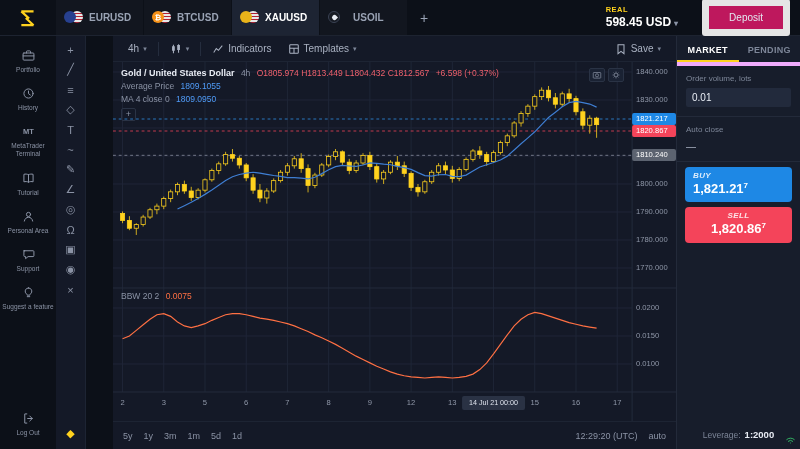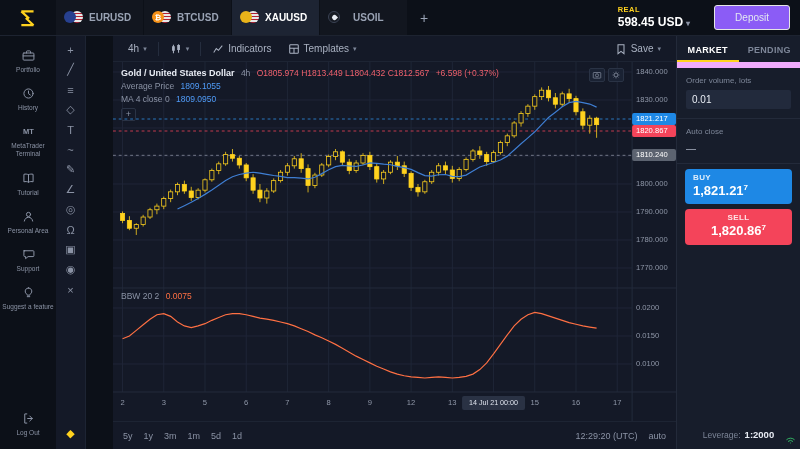--- a/index.html
+++ b/index.html
@@ -23,21 +23,21 @@
   .c1.btc { background:#f7931a; color:#fff; font-size:8px; font-weight:bold; font-style:normal; }
   .c1.xau { background:#e8b31a; }
   .c1.oil { background:#171b24; border:1px solid #3a4254; }
   .c1.oil::after { content:""; width:5px; height:5px; background:#e8ecf4; border-radius:50% 50% 50% 0; transform:rotate(-135deg); }
   .tab-add { width:32px; display:flex; align-items:center; justify-content:center; color:#9aa3b4; font-size:14px; cursor:pointer; }
   .top-right { margin-left:auto; display:flex; align-items:center; gap:24px; padding-right:10px; }
   .account { display:flex; flex-direction:column; align-items:flex-start; line-height:1.25; cursor:pointer; }
   .acct-type { color:#ffd21e; font-size:7.5px; font-weight:bold; letter-spacing:.5px; }
   .acct-balance { color:#ffffff; font-size:12px; font-weight:bold; }
   .acct-caret { color:#8b93a5; font-size:8px; margin-left:3px; }
-  .deposit-btn { border:1px solid #e5e5e5; background:#8b5cf6; color:#e3e8f1; font-size:10px;
+  .deposit-btn { border:7px solid #e5e5e5; background:#be185d; color:#e3e8f1; font-size:10px;
                  padding:6px 20px; border-radius:3px; cursor:pointer; }
 
   
   .body { flex:1; display:flex; min-height:0; }
 
   .sidebar { width:56px; flex:0 0 56px; background:#0c1018; display:flex; flex-direction:column; align-items:center; padding:6px 0 6px; }
   .side-item { width:100%; display:flex; flex-direction:column; align-items:center; gap:3px; padding:6px 2px;
                color:#8b93a5; font-size:6.5px; text-align:center; line-height:1.25; cursor:pointer; }
   .side-item svg { width:15px; height:15px; stroke:#8b93a5; fill:none; stroke-width:1.2; stroke-linecap:round; stroke-linejoin:round; }
   .side-item svg text { fill:#8b93a5; stroke:none; font-weight:bold; }
@@ -81,32 +81,32 @@
 
   .chart-bottombar { height:28px; flex:0 0 28px; background:#141927; border-top:1px solid #1d2433;
                      display:flex; align-items:center; padding:0 10px; font-size:9px; color:#8b93a5; gap:11px; }
   .range-btn { cursor:pointer; }
   .bb-clock { margin-left:auto; }
   .bb-auto { color:#8b93a5; cursor:pointer;text-align:right; }
 
   
   .orderpanel { width:124px; flex:0 0 124px; background:#171d2b; border-left:1px solid #232a3a;
                 display:flex; flex-direction:column; font-size:9px; position:relative; }
-  .op-tabs { display:flex; border-bottom:6px solid #f0abfc; }
+  .op-tabs { display:flex; border-bottom:4px solid #f0abfc; }
   .op-tab { flex:1; text-align:center; padding:9px 0 7px; color:#7d8698; font-size:9px; font-weight:bold;
             letter-spacing:.3px; cursor:pointer; }
   .op-tab.active { color:#ffffff; box-shadow:inset 0 -2px 0 #ffd21e; }
   .op-section { padding:8px 9px 9px; border-bottom:1px solid #232a3a; }
   .op-label { color:#7d8698; font-size:8px; margin-bottom:5px; }
   .op-field { background:#222a3c; border-radius:2px; padding:4px 6px; color:#e8ecf4; font-size:10px; cursor:text; }
   .op-dash { color:#aab2c2; font-size:10px; padding:2px 0 0; }
   .trade-btn { margin:5px 8px 0; border-radius:4px; padding:4px 8px 6px; color:#fff; cursor:pointer; }
   .buy-btn { background:#1e88e5; }
   .sell-btn { background:#f4445a; margin-bottom:4px;text-align:center; }
-  .trade-side { font-size:8px; font-weight:bold; opacity:.85; letter-spacing:.4px; }
+  .trade-side { font-size:8px; font-weight:bold; opacity:.85; letter-spacing:.4px;font-style:italic; }
   .trade-price { font-size:13px; font-weight:bold; margin-top:1px; }
   .trade-price sup { font-size:8px; }
   .op-bottom { margin-top:auto; display:flex; align-items:center; justify-content:center; gap:4px; padding:9px 4px; }
   .lev-label { color:#7d8698; font-size:8.5px; }
   .lev-val { color:#e8ecf4; font-size:9.5px; font-weight:bold; }
   .signal { position:absolute; right:4px; bottom:3px; }
   .signal svg { width:11px; height:11px; stroke:#35c46a; fill:none; stroke-width:1.3; stroke-linecap:round; }
 </style>
 </head>
 <body>

